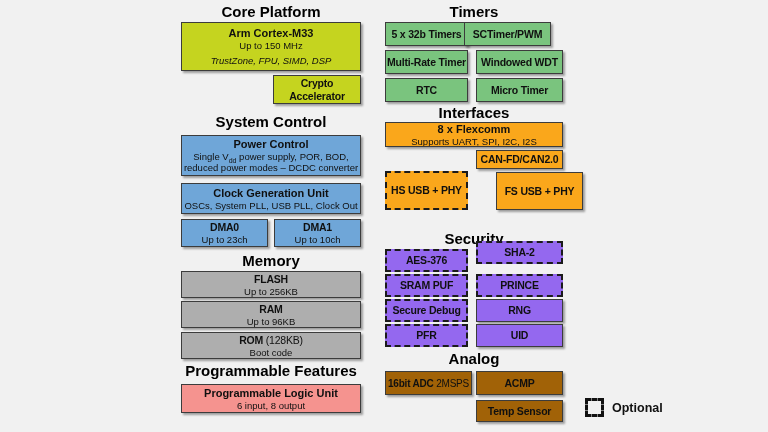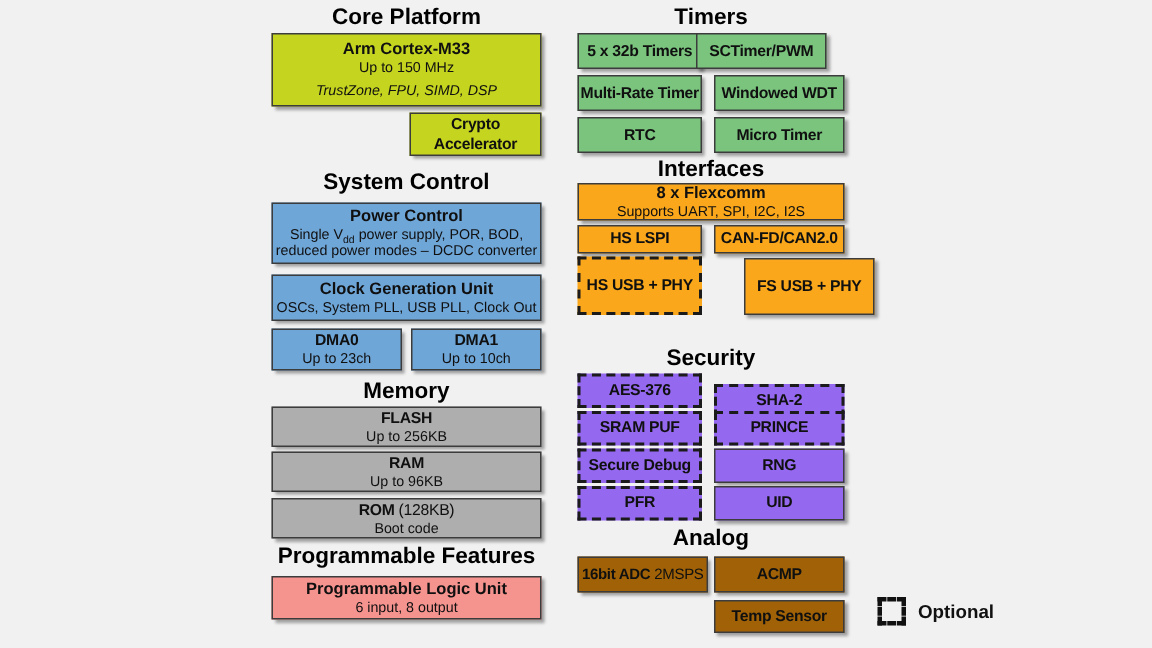--- a/index.html
+++ b/index.html
@@ -66,21 +66,21 @@
   .b-t4{left:385px;top:78px;width:83px;height:24px;}
   .b-t5{left:476px;top:78px;width:87px;height:24px;}
   .t-ifaces    {left:385px;top:104px;width:178px;}
   .b-flexcomm  {left:385px;top:122px;width:178px;height:25px;}
   .b-hslspi    {left:385px;top:150px;width:83px;height:19px;}
   .b-can       {left:476px;top:150px;width:87px;height:19px;}
   .b-hsusb     {left:385px;top:171px;width:83px;height:39px;}
   .b-fsusb     {left:476px;top:172px;width:87px;height:38px;margin-left:20px;}
   .t-security  {left:385px;top:230px;width:178px;}
   .b-aes   {left:385px;top:249px;width:83px;height:23px;}
-  .b-sha   {left:476px;top:256px;width:87px;height:23px;text-align:center;}
+  .b-sha   {left:476px;top:241px;width:87px;height:23px;text-align:center;}
   .b-puf   {left:385px;top:274px;width:83px;height:23px;}
   .b-prince{left:476px;top:274px;width:87px;height:23px;}
   .b-sdebug{left:385px;top:299px;width:83px;height:23px;}
   .b-rng   {left:476px;top:299px;width:87px;height:23px;}
   .b-pfr   {left:385px;top:324px;width:83px;height:23px;}
   .b-uid   {left:476px;top:324px;width:87px;height:23px;}
   .t-analog{left:385px;top:350px;width:178px;}
   .b-adc   {left:385px;top:371px;width:87px;height:24px;}
   .b-acmp  {left:476px;top:371px;width:87px;height:24px;}
   .b-temp  {left:476px;top:400px;width:87px;height:22px;}
@@ -181,23 +181,20 @@
     <div class="bt sm">Micro Timer</div>
   </div>
 
   <div class="sec-title t-ifaces">Interfaces</div>
 
   <div class="block orange b-flexcomm">
     <div class="bt">8 x Flexcomm</div>
     <div class="bs">Supports UART, SPI, I2C, I2S</div>
   </div>
 
-  <div class="block orange b-hslspi">
-    <div class="bt sm">HS LSPI</div>
-  </div>
   <div class="block orange b-can">
     <div class="bt sm">CAN-FD/CAN2.0</div>
   </div>
   <div class="block orange dashed b-hsusb">
     <div class="bt sm">HS USB + PHY</div>
   </div>
   <div class="block orange b-fsusb">
     <div class="bt sm">FS USB + PHY</div>
   </div>
 

